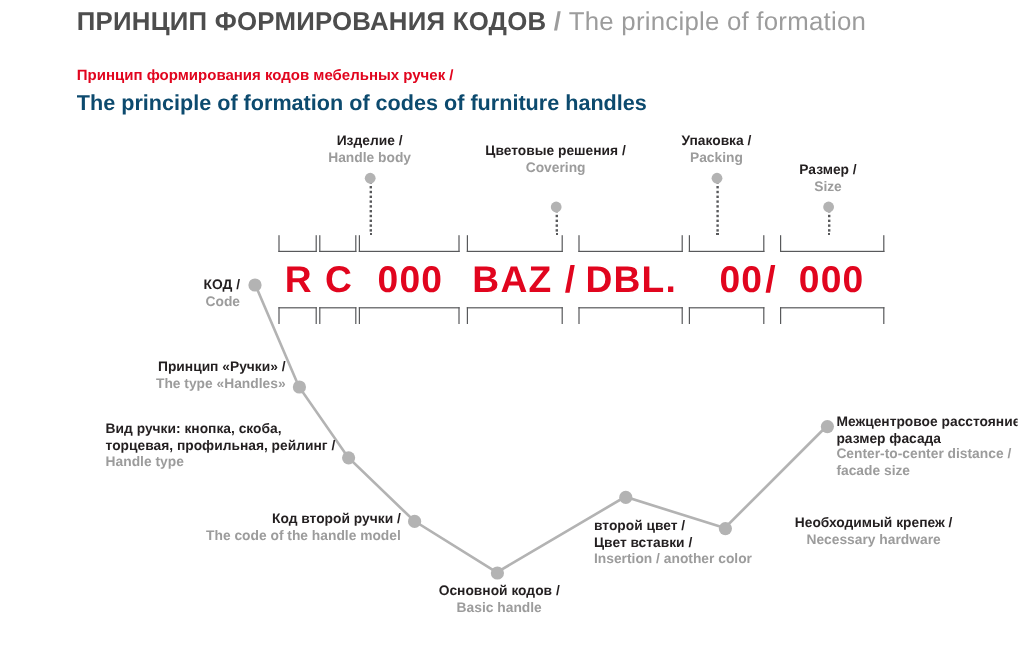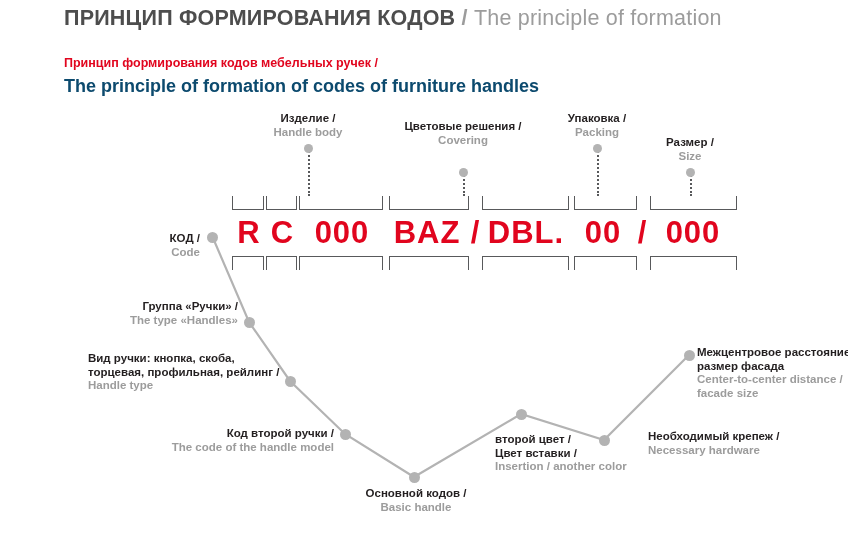--- a/index.html
+++ b/index.html
@@ -163,21 +163,21 @@
   <div class="bracket top" style="left:574px; top:256px; width:63px; height:14px;"></div>
   <div class="bracket top" style="left:650px; top:256px; width:87px; height:14px;"></div>
 
   <div class="code-line">
     <span class="seg" style="width:34px;text-align:center;">R</span>
     <span class="seg" style="width:33px;text-align:center;">C</span>
     <span class="seg" style="width:86px;text-align:center;">000</span>
     <span class="seg" style="width:84px;text-align:center;">BAZ</span>
     <span class="seg" style="width:13px;text-align:center;">/</span>
     <span class="seg" style="width:88px;text-align:center;">DBL.</span>
-    <span class="seg" style="width:66px;text-align:center;">00</span>
+    <span class="seg" style="width:66px;text-align:right;">00</span>
     <span class="seg" style="width:13px;text-align:center;">/</span>
     <span class="seg" style="width:88px;text-align:center;">000</span>
   </div>
 
   <div class="dotline-v" style="left:308px; top:148px; height:48px;"></div>
   <div class="dotline-v" style="left:463px; top:172px; height:24px;"></div>
   <div class="dotline-v" style="left:597px; top:148px; height:48px;"></div>
   <div class="dotline-v" style="left:690px; top:172px; height:24px;"></div>
 
   <div class="dot small" style="left:304px; top:144px;"></div>
@@ -220,21 +220,21 @@
     <span class="ru">Размер /</span>
     <span class="en">Size</span>
   </div>
 
   <div class="lbl right" style="left:90px; top:232px; width:110px;">
     <span class="ru">КОД /</span>
     <span class="en">Code</span>
   </div>
 
   <div class="lbl right" style="left:90px; top:300px; width:148px;">
-    <span class="ru">Группа «Ручки» /</span>
+    <span class="ru">Принцип «Ручки» /</span>
     <span class="en">The type «Handles»</span>
   </div>
 
   <div class="lbl left" style="left:88px; top:352px; width:200px;">
     <span class="ru">Вид ручки: кнопка, скоба,</span>
     <span class="ru">торцевая, профильная, рейлинг /</span>
     <span class="en">Handle type</span>
   </div>
 
   <div class="lbl right" style="left:160px; top:427px; width:174px;">
@@ -246,21 +246,21 @@
     <span class="ru">Основной кодов /</span>
     <span class="en">Basic handle</span>
   </div>
 
   <div class="lbl left" style="left:495px; top:433px; width:190px;">
     <span class="ru">второй цвет /</span>
     <span class="ru">Цвет вставки /</span>
     <span class="en">Insertion / another color</span>
   </div>
 
-  <div class="lbl left" style="left:648px; top:430px; width:200px;">
+  <div class="lbl left" style="left:628px; top:430px; width:200px;text-align:center;">
     <span class="ru">Необходимый крепеж /</span>
     <span class="en">Necessary hardware</span>
   </div>
 
   <div class="lbl left" style="left:697px; top:346px; width:160px;">
     <span class="ru">Межцентровое расстояние /</span>
     <span class="ru">размер фасада</span>
     <span class="en">Center-to-center distance /</span>
     <span class="en">facade size</span>
   </div>

